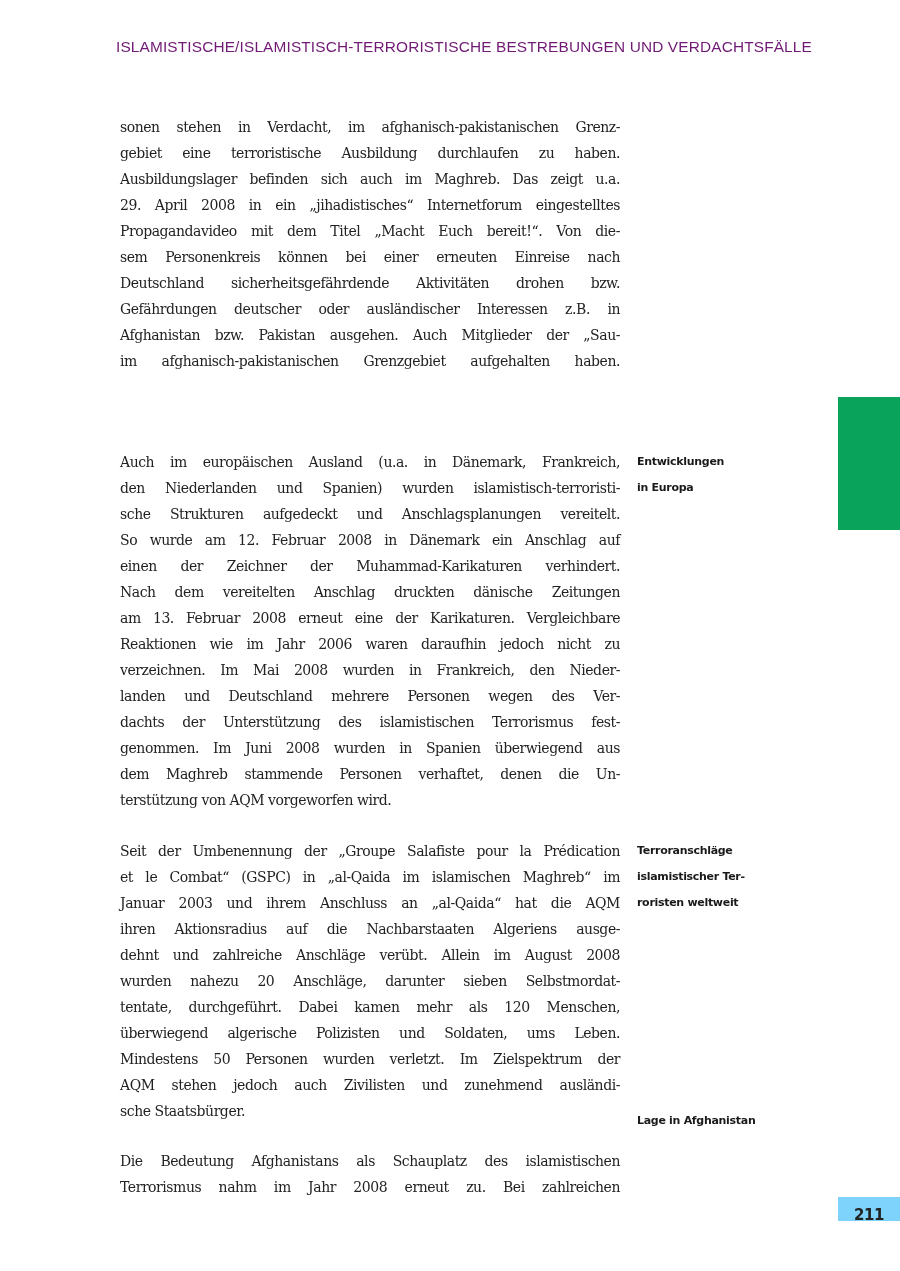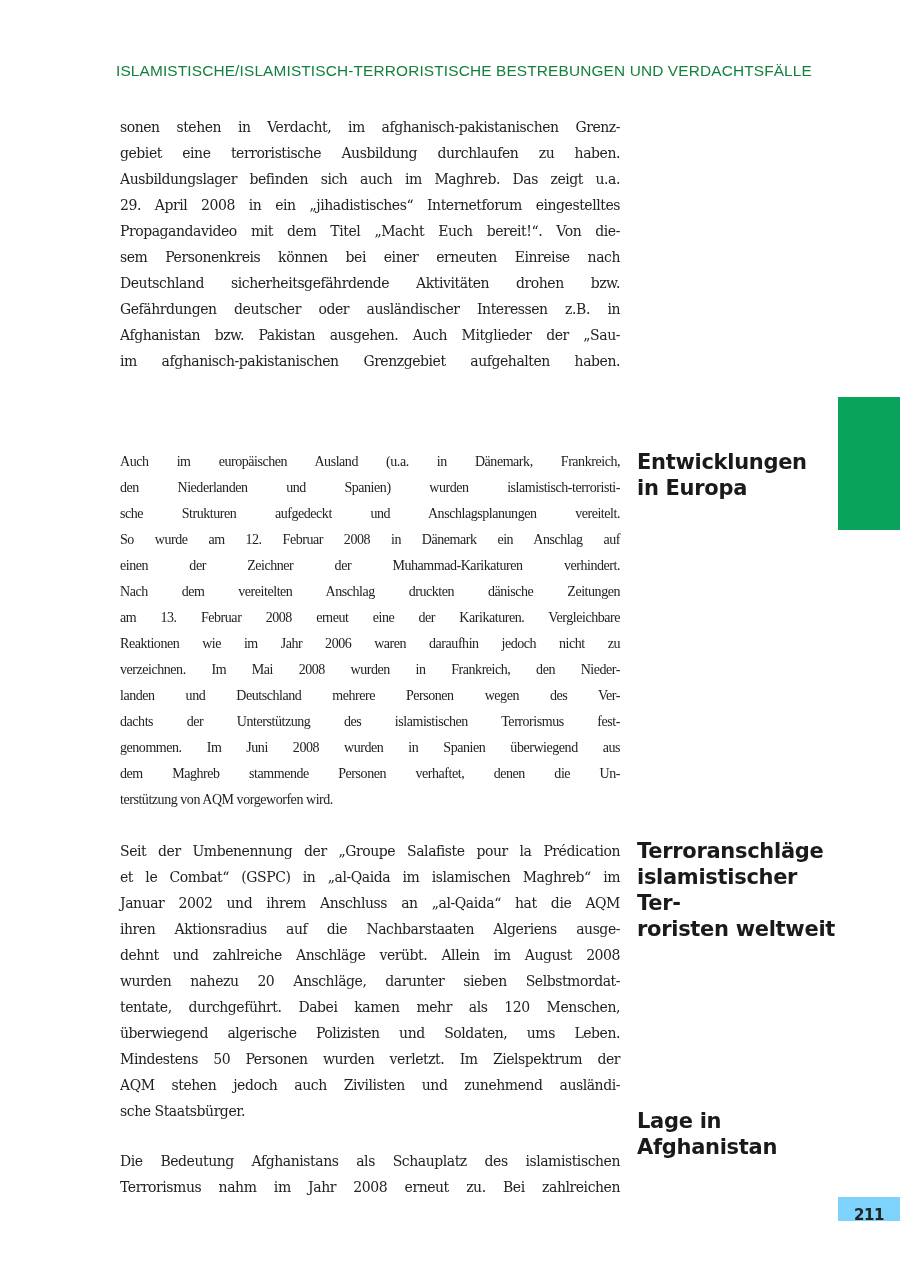--- a/index.html
+++ b/index.html
@@ -15,23 +15,22 @@
       color: #1e1e1e;
     }
     .running-header {
       position: absolute;
       left: 116px;
       top: 38px;
       width: 680px;
       font-family: "Liberation Sans", sans-serif;
       font-size: 15.4px;
       letter-spacing: 0.15px;
-      color: #15803d;
+      color: #701a75;
       white-space: nowrap;
-      margin-top: 24px;
     }
     .main-col {
       position: absolute;
       left: 120px;
       width: 500px;
       font-family: "DejaVu Serif", serif;
       font-size: 14px;
       line-height: 26px;
       color: #222;
       text-align: justify;
@@ -46,21 +45,21 @@
     }
     .main-col .line.last {
       text-align-last: left;
     }
     .margin-heading {
       position: absolute;
       left: 637px;
       width: 200px;
       font-family: "DejaVu Sans", sans-serif;
       font-weight: bold;
-      font-size: 21px;
+      font-size: 11px;
       line-height: 26px;
       color: #1a1a1a;
       letter-spacing: -0.3px;
     }
     .thumb-tab {
       position: absolute;
       left: 838px;
       top: 397px;
       width: 62px;
       height: 133px;
@@ -97,21 +96,21 @@
   <span class="line">Deutschland sicherheitsgefährdende Aktivitäten drohen bzw.</span>
   <span class="line">Gefährdungen deutscher oder ausländischer Interessen z.B. in</span>
   <span class="line">Afghanistan bzw. Pakistan ausgehen. Auch Mitglieder der „Sau-</span>
   <span class="line">im afghanisch-pakistanischen Grenzgebiet aufgehalten haben.</span>
 </div>
 
 <div class="margin-heading" style="top:449px;">
   <div>Entwicklungen</div>
   <div>in Europa</div>
 </div>
-<div class="main-col" style="top:449px;font-family:Liberation Serif, serif;">
+<div class="main-col" style="top:449px;">
   <span class="line">Auch im europäischen Ausland (u.a. in Dänemark, Frankreich,</span>
   <span class="line">den Niederlanden und Spanien) wurden islamistisch-terroristi-</span>
   <span class="line">sche Strukturen aufgedeckt und Anschlagsplanungen vereitelt.</span>
   <span class="line">So wurde am 12. Februar 2008 in Dänemark ein Anschlag auf</span>
   <span class="line">einen der Zeichner der Muhammad-Karikaturen verhindert.</span>
   <span class="line">Nach dem vereitelten Anschlag druckten dänische Zeitungen</span>
   <span class="line">am 13. Februar 2008 erneut eine der Karikaturen. Vergleichbare</span>
   <span class="line">Reaktionen wie im Jahr 2006 waren daraufhin jedoch nicht zu</span>
   <span class="line">verzeichnen. Im Mai 2008 wurden in Frankreich, den Nieder-</span>
   <span class="line">landen und Deutschland mehrere Personen wegen des Ver-</span>
@@ -122,21 +121,21 @@
 </div>
 
 <div class="margin-heading" style="top:838px;">
   <div>Terroranschläge</div>
   <div>islamistischer Ter-</div>
   <div>roristen weltweit</div>
 </div>
 <div class="main-col" style="top:838px;">
   <span class="line">Seit der Umbenennung der „Groupe Salafiste pour la Prédication</span>
   <span class="line">et le Combat“ (GSPC) in „al-Qaida im islamischen Maghreb“ im</span>
-  <span class="line">Januar 2002 und ihrem Anschluss an „al-Qaida“ hat die AQM</span>
+  <span class="line">Januar 2003 und ihrem Anschluss an „al-Qaida“ hat die AQM</span>
   <span class="line">ihren Aktionsradius auf die Nachbarstaaten Algeriens ausge-</span>
   <span class="line">dehnt und zahlreiche Anschläge verübt. Allein im August 2008</span>
   <span class="line">wurden nahezu 20 Anschläge, darunter sieben Selbstmordat-</span>
   <span class="line">tentate, durchgeführt. Dabei kamen mehr als 120 Menschen,</span>
   <span class="line">überwiegend algerische Polizisten und Soldaten, ums Leben.</span>
   <span class="line">Mindestens 50 Personen wurden verletzt. Im Zielspektrum der</span>
   <span class="line">AQM stehen jedoch auch Zivilisten und zunehmend ausländi-</span>
   <span class="line last">sche Staatsbürger.</span>
 </div>
 

